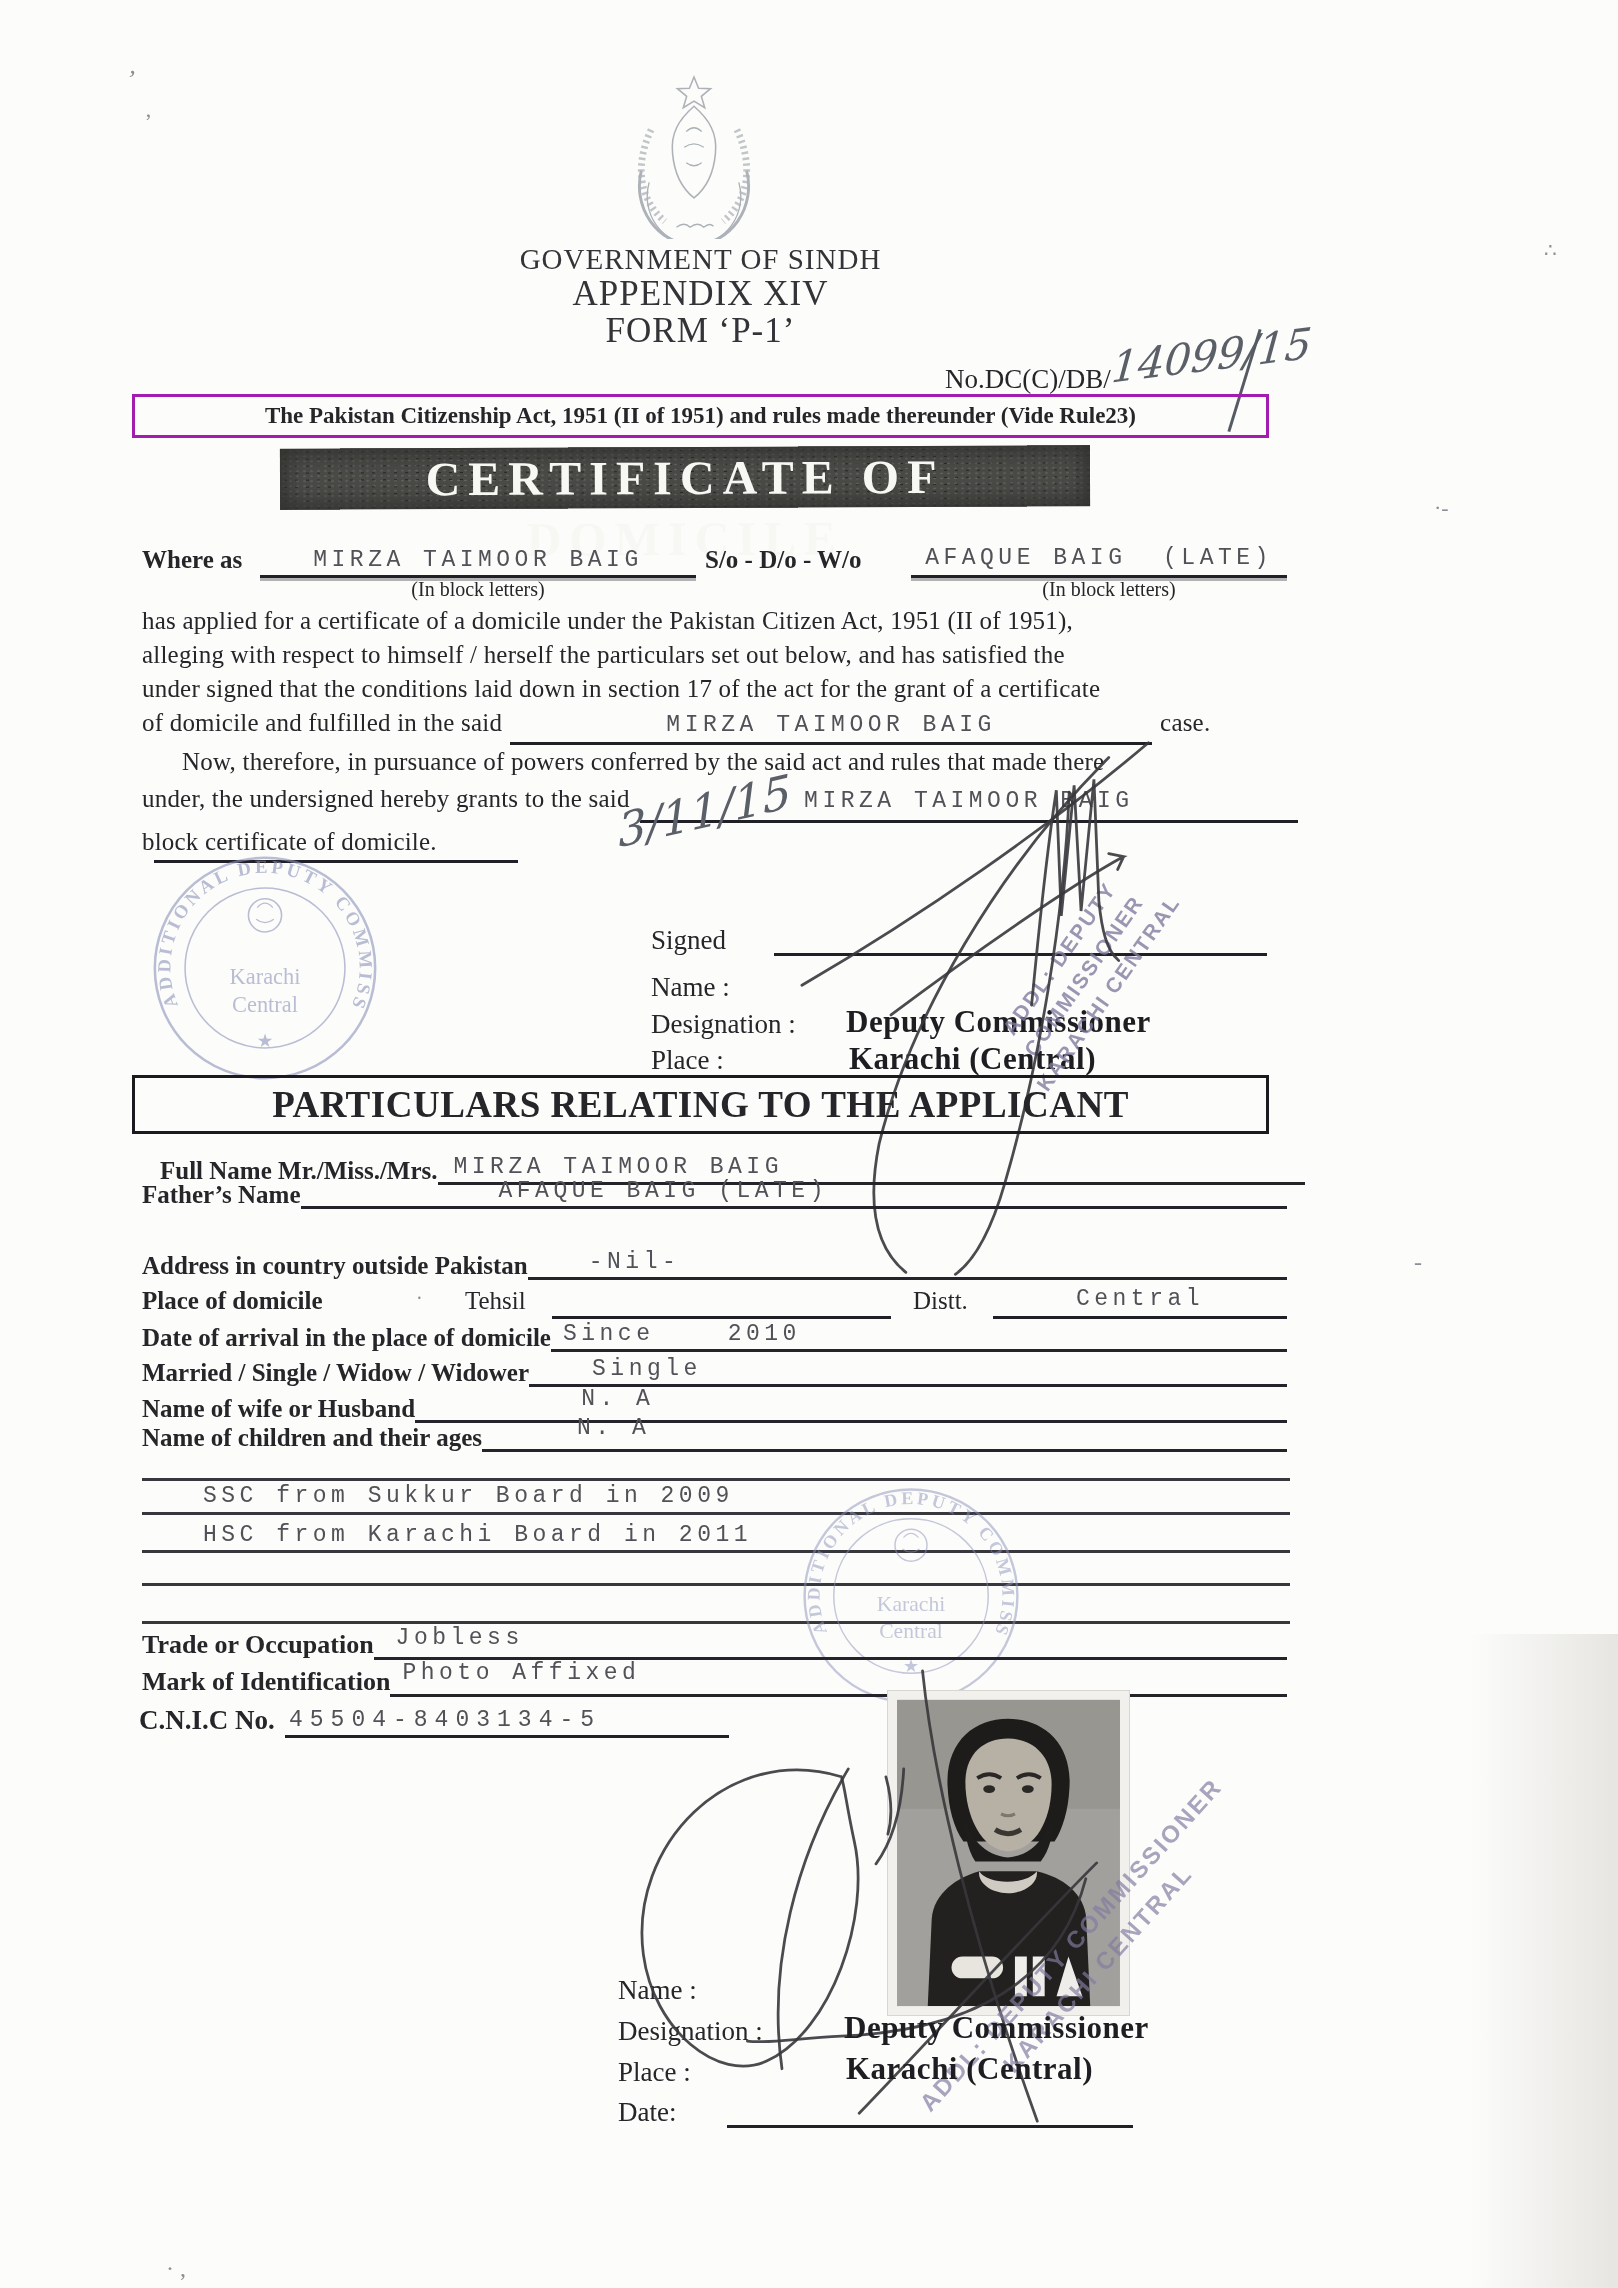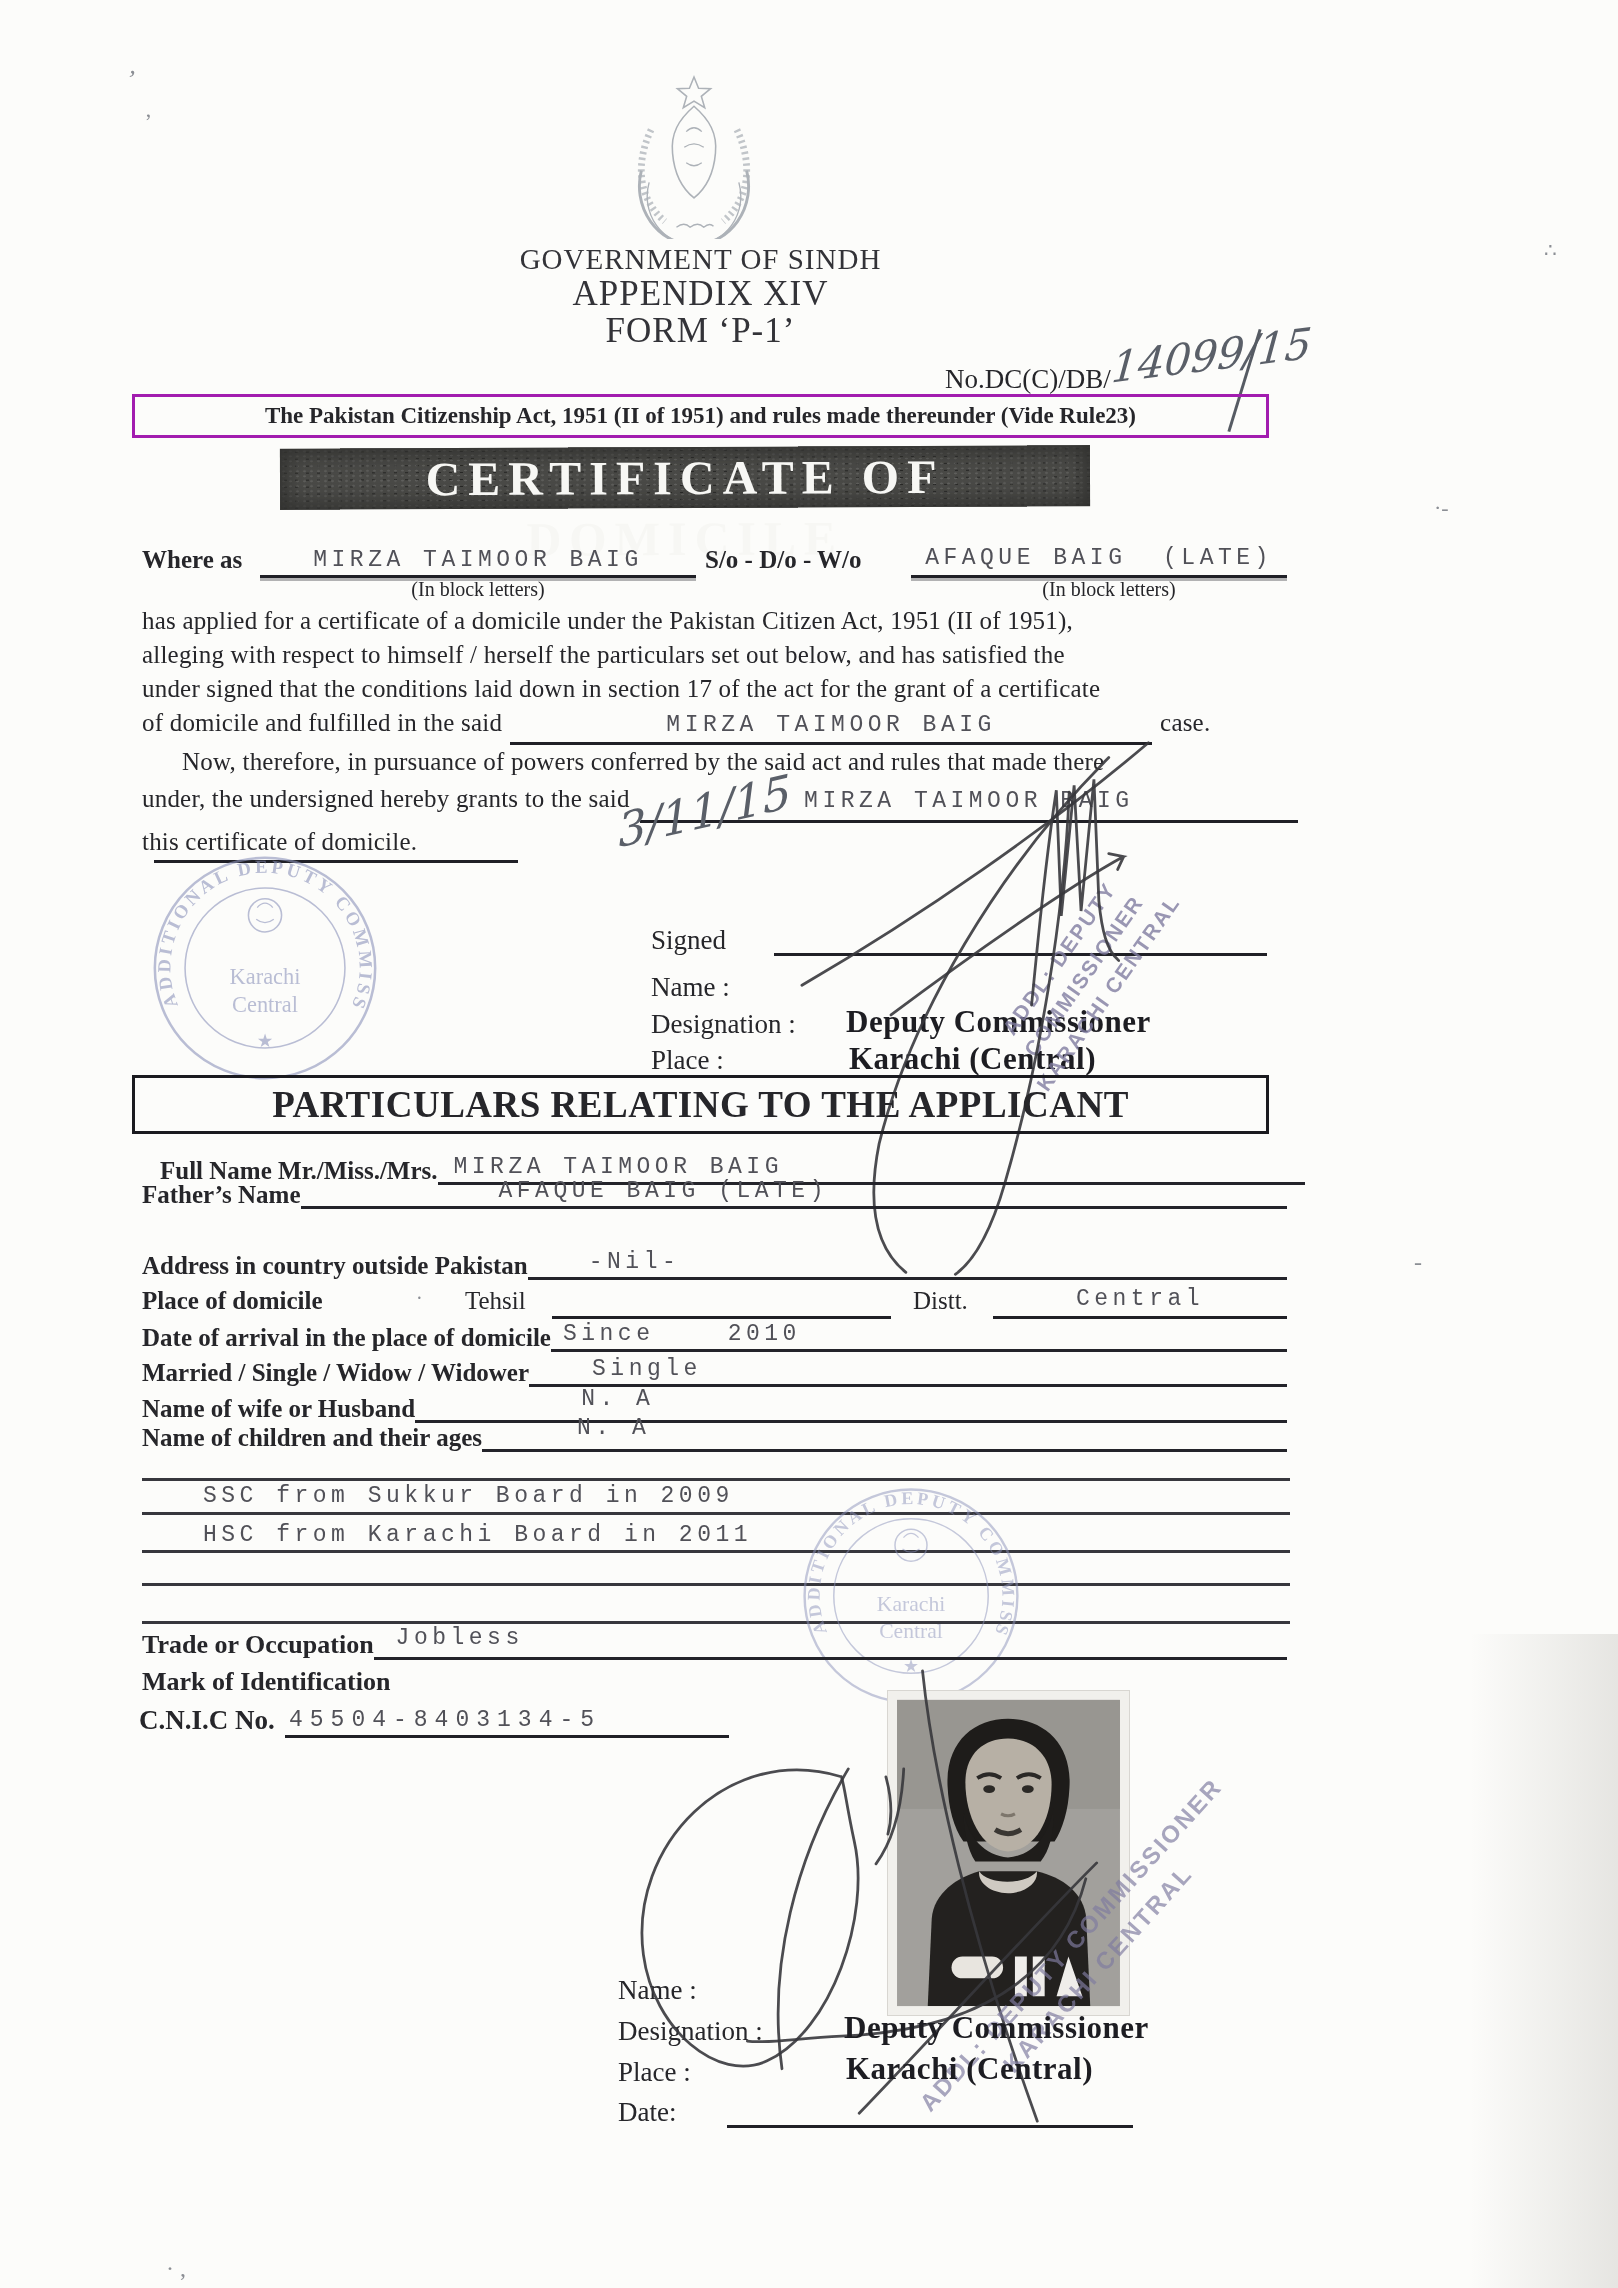--- a/index.html
+++ b/index.html
@@ -105,21 +105,21 @@
   </div>
 
   <div class="abs para" style="left:142px;top:743px;width:1156px;line-height:37px;">
     <div style="text-indent:40px;">Now, therefore, in pursuance of powers conferred by the said act and rules that made there</div>
     <div style="display:flex;align-items:baseline;">
       <span>under, the undersigned hereby grants to the said</span>
       <span class="uline center" style="flex:1;margin-left:10px;">
         <span class="typed">MIRZA TAIMOOR BAIG</span>
       </span>
     </div>
-    <div>this certificate of domicile.</div>
+    <div>block certificate of domicile.</div>
     <div style="display:flex;align-items:baseline;text-indent:32px;">
       <span class="uline" style="flex:0 0 364px;margin-left:12px;"></span>
     </div>
   </div>
   <div class="abs hand" style="left:616px;top:784px;font-size:46px;transform:rotate(-13deg) skewX(-10deg);">3/11/15</div>
 
   <div class="abs footer-lbl" style="left:651px;top:925px;">Signed</div>
   <div class="abs uline" style="left:774px;top:921px;width:493px;height:32px;border-bottom-width:3.5px;"></div>
   <div class="abs footer-lbl" style="left:651px;top:972px;">Name :</div>
   <div class="abs footer-lbl" style="left:651px;top:1009px;">Designation :</div>
@@ -227,20 +227,23 @@
   </svg>
 
   <div class="row" style="left:142px;top:1628px;width:1145px;">
     <span class="lbl" style="font-size:26px;">Trade or Occupation</span>
     <span class="fill" style="padding-left:22px;">
       <span class="typed" style="top:-6px;">Jobless</span>
     </span>
   </div>
   <div class="row" style="left:142px;top:1665px;width:1145px;">
     <span class="lbl" style="font-size:26px;">Mark of Identification</span>
+    <span class="fill" style="padding-left:12px;">
+      <span class="typed" style="top:-8px;">Photo Affixed</span>
+    </span>
   </div>
   <div class="abs lbl" style="left:139px;top:1705px;font-size:27px;">C.N.I.C No.</div>
   <div class="abs uline" style="left:285px;top:1703px;width:444px;height:32px;">
     <span class="typed" style="position:relative;top:4px;left:4px;letter-spacing:7px;">45504-8403134-5</span>
   </div>
 
   <div class="abs photo">
     <svg width="241" height="324" viewBox="0 0 243 327">
       <rect x="9" y="9" width="225" height="309" fill="#a2a09c"></rect>
       <rect x="9" y="9" width="225" height="110" fill="#989691"></rect>

